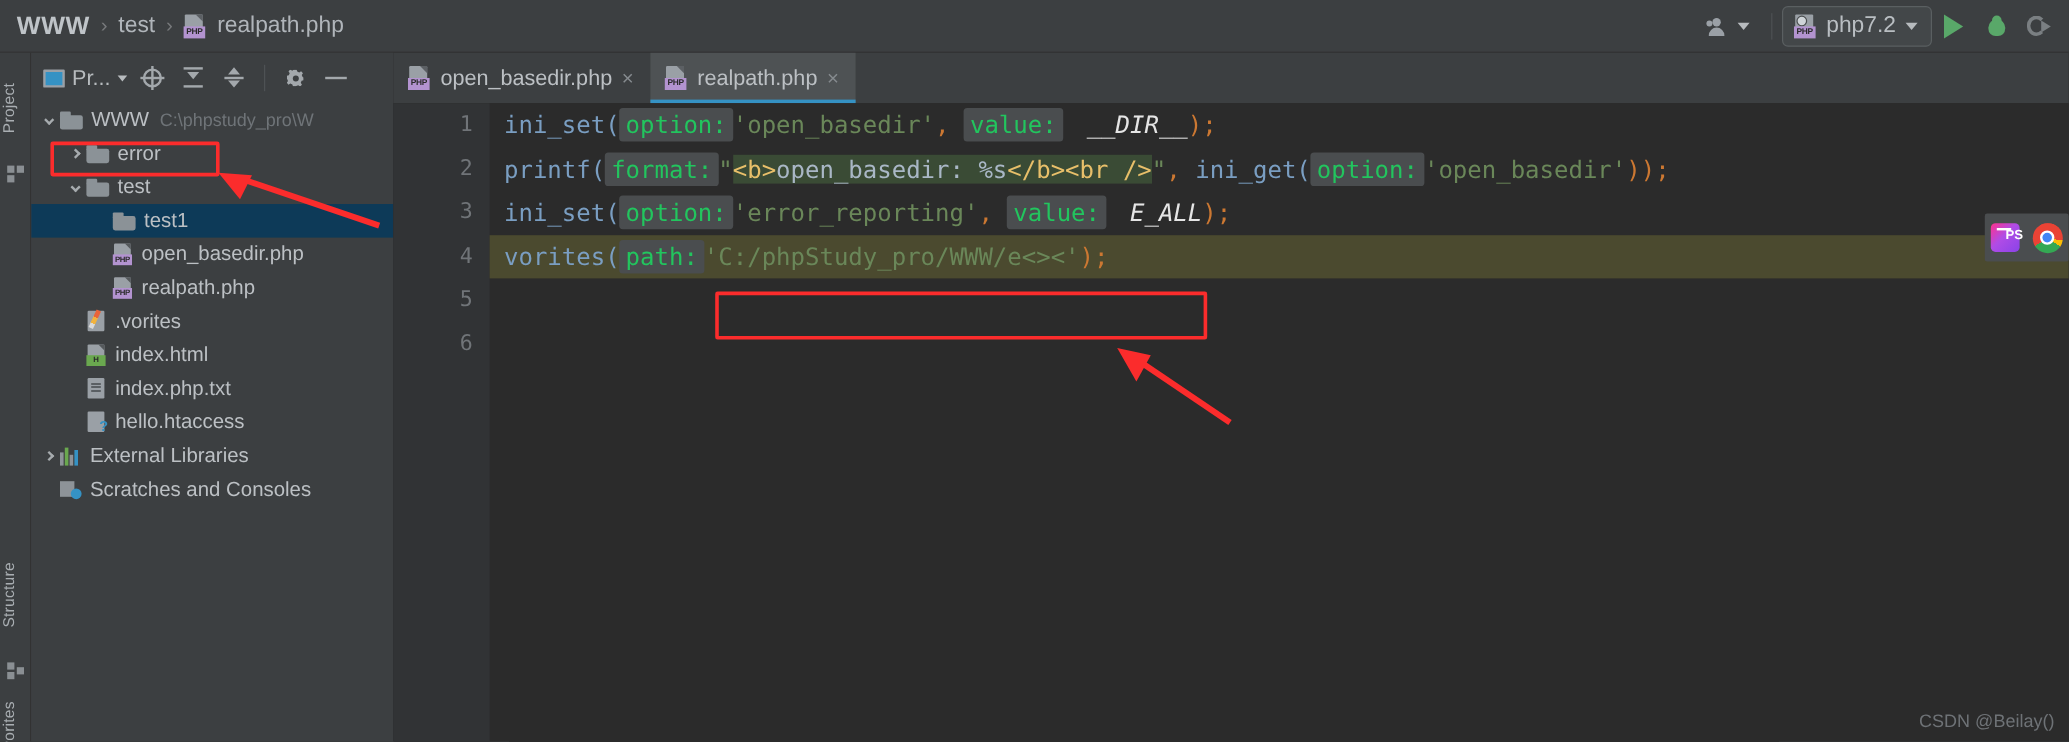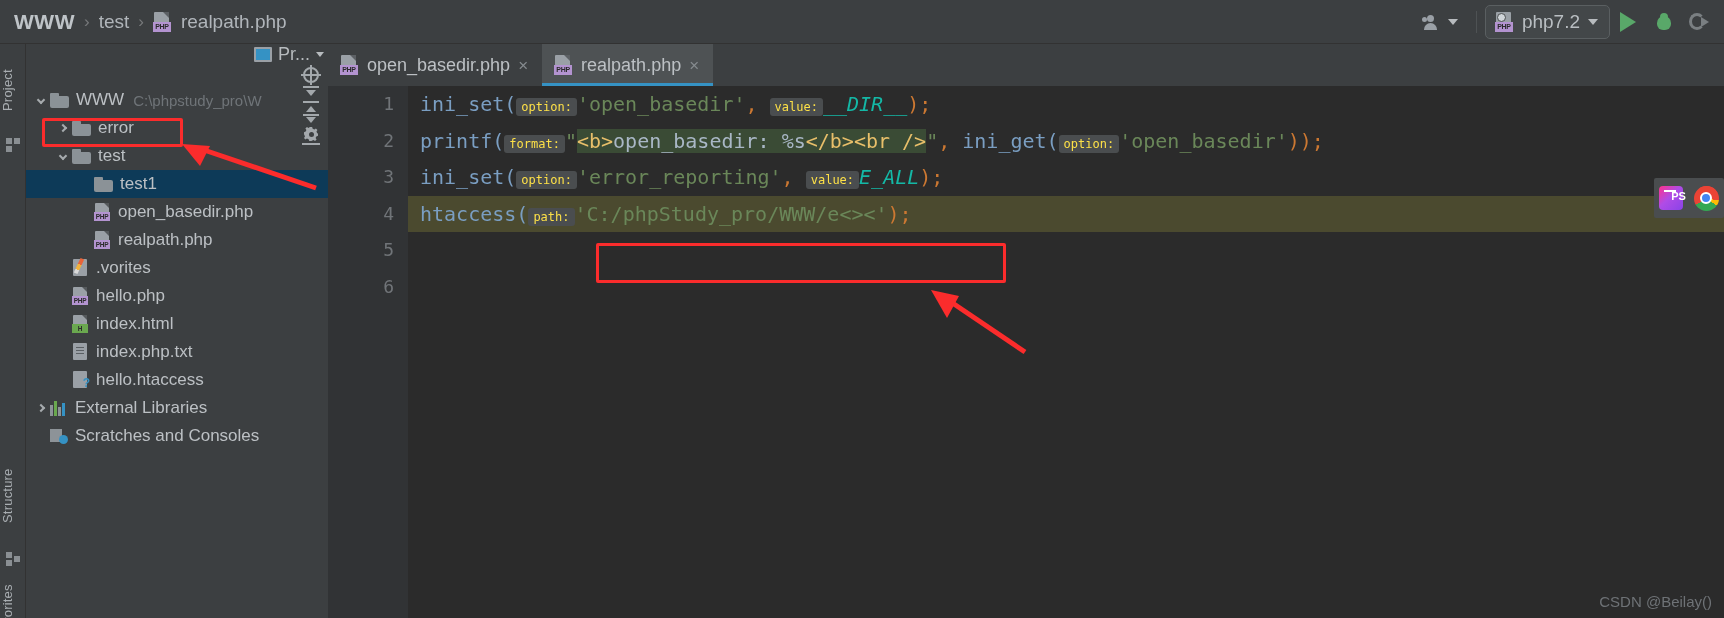--- a/index.html
+++ b/index.html
@@ -83,21 +83,21 @@
   .vtab.favorites { top: 520px; height: 80px; }
   .stripicon { position:absolute; left:6px; width:14px; height:14px; }
   .stripicon.proj { top: 94px; }
   .stripicon.struct { top: 508px; }
   .stripicon .sq { position:absolute; background:#8a8f93; }
 
   
   .projpanel {
     position:absolute; left:26px; top:44px; width:302px; height:574px; background:#3c3f41;
   }
-  .proj-toolbar { height:42px; display:flex; align-items:flex-end; gap:0px; padding-left:10px;flex-direction:column; }
+  .proj-toolbar { height:42px; display:flex; align-items:center; gap:0px; padding-left:10px; }
   .pt-btn { width:34px; height:34px; display:flex; align-items:center; justify-content:center; }
   .proj-sel { display:flex; align-items:center; gap:6px; padding-right:4px; }
   .proj-sel .box { width:18px; height:15px; border:2px solid #9aa0a6; background:#3592c4; border-radius:1px; }
   .proj-sel .lbl { color:#b7bbbe; font-size:18px; }
   .caret-sm { width:0;height:0;border-left:4px solid transparent;border-right:4px solid transparent;border-top:5px solid #b7bbbe;}
   .icon-target { position:relative; width:20px; height:20px; }
   .icon-target .ring { position:absolute; left:2px; top:2px; width:16px; height:16px; border:2px solid #a3a8ac; border-radius:50%; }
   .icon-target .vl { position:absolute; left:9px; top:0; width:2px; height:20px; background:#a3a8ac; }
   .icon-target .hl { position:absolute; top:9px; left:0; width:20px; height:2px; background:#a3a8ac; }
   .icon-collapse { position:relative; width:20px; height:20px; }
@@ -158,25 +158,25 @@
   .etab .name { color:#bcc0c4; font-size:18px; }
   .tabclose { color:#868b8f; font-size:17px; line-height:17px; }
 
   .codearea { position:absolute; left:0; top:42px; width:1396px; height:532px; background:#2b2b2b; }
   .gutter { position:absolute; left:0; top:0; width:80px; height:532px; background:#313335; }
   .gutter .ln { color:#707478; font-size:18px; text-align:right; padding-right:14px;
                 font-family:"DejaVu Sans Mono", monospace; }
   .codelines { position:absolute; left:80px; top:0; right:0; height:532px;
                font-family:"DejaVu Sans Mono", monospace; font-size:20px; }
   .cl { height:36.5px; line-height:36.5px; white-space:pre; padding-left:12px; }
-  .hintbox { background:#4a4d4f; color:#fde047; font-size:12px; border-radius:3px; padding:2px 5px; }
+  .hintbox { background:#4a4d4f; color:#22c55e; font-size:20px; border-radius:3px; padding:2px 5px; }
   .k-php { color:#e8a33d; }
   .fn { color:#7a9ec2; }
   .str { color:#6a8759; }
-  .const { color:#14b8a6; font-style:italic; }
+  .const { color:#e5e5e5; font-style:italic;margin-left:20px; }
   .semi { color:#cc7832; }
   .hl-str { background:#3a4b35; }
   .htmltag { color:#e8bf6a; }
   .pct { color:#a9b7c6; }
   .line5-hl { background:#4b4a2f; }
 
   .browserbar {
     position:absolute; right:0; top:92px; width:70px; height:40px; background:#4a4d4f;
     display:flex; align-items:center; justify-content:space-around; border-radius:2px;
   }
@@ -380,30 +380,20 @@
             <span class="pen"></span>
           </span>
           <span class="lbl">.vorites</span>
         </div>
         <div class="node">
           <span style="display:inline-block;width:28px;flex:0 0 auto;"></span>
           <span class="arrow"></span>
           <span class="fileicon">
             <span class="sheet"></span>
             <span class="fold"></span>
-            <span class="tag php">PHP</span>
-          </span>
-          <span class="lbl">hello.php</span>
-        </div>
-        <div class="node">
-          <span style="display:inline-block;width:28px;flex:0 0 auto;"></span>
-          <span class="arrow"></span>
-          <span class="fileicon">
-            <span class="sheet"></span>
-            <span class="fold"></span>
             <span class="tag html">H</span>
           </span>
           <span class="lbl">index.html</span>
         </div>
         <div class="node">
           <span style="display:inline-block;width:28px;flex:0 0 auto;"></span>
           <span class="arrow"></span>
           <span class="fileicon txt">
             <span class="sheet"></span>
             <span class="lines"></span>
@@ -486,21 +476,21 @@
 
       <div class="codelines">
 
 
         <div class="cl"><span class="fn">ini_set(</span><span class="hintbox">option:</span><span class="str">'open_basedir'</span><span class="semi">,</span> <span class="hintbox">value:</span><span class="const">__DIR__</span><span class="semi">);</span></div>
 
         <div class="cl"><span class="fn">printf(</span><span class="hintbox">format:</span><span class="str">"</span><span class="hl-str"><span class="htmltag">&lt;b&gt;</span><span class="pct">open_basedir: </span><span class="pct">%s</span><span class="htmltag">&lt;/b&gt;&lt;br /&gt;</span></span><span class="str">"</span><span class="semi">, </span><span class="fn">ini_get(</span><span class="hintbox">option:</span><span class="str">'open_basedir'</span><span class="semi">));</span></div>
 
         <div class="cl"><span class="fn">ini_set(</span><span class="hintbox">option:</span><span class="str">'error_reporting'</span><span class="semi">,</span> <span class="hintbox">value:</span><span class="const">E_ALL</span><span class="semi">);</span></div>
 
-        <div class="cl line5-hl"><span class="fn">htaccess(</span><span class="hintbox">path:</span><span class="str">'C:/phpStudy_pro/WWW/e&lt;&gt;&lt;'</span><span class="semi">);</span></div>
+        <div class="cl line5-hl"><span class="fn">vorites(</span><span class="hintbox">path:</span><span class="str">'C:/phpStudy_pro/WWW/e&lt;&gt;&lt;'</span><span class="semi">);</span></div>
 
         <div class="cl"></div>
       </div>
 
       <div class="browserbar">
         <span class="ps-ic">
           <span>PS</span>
           <span class="bar"></span>
         </span>
         <span class="chrome">

